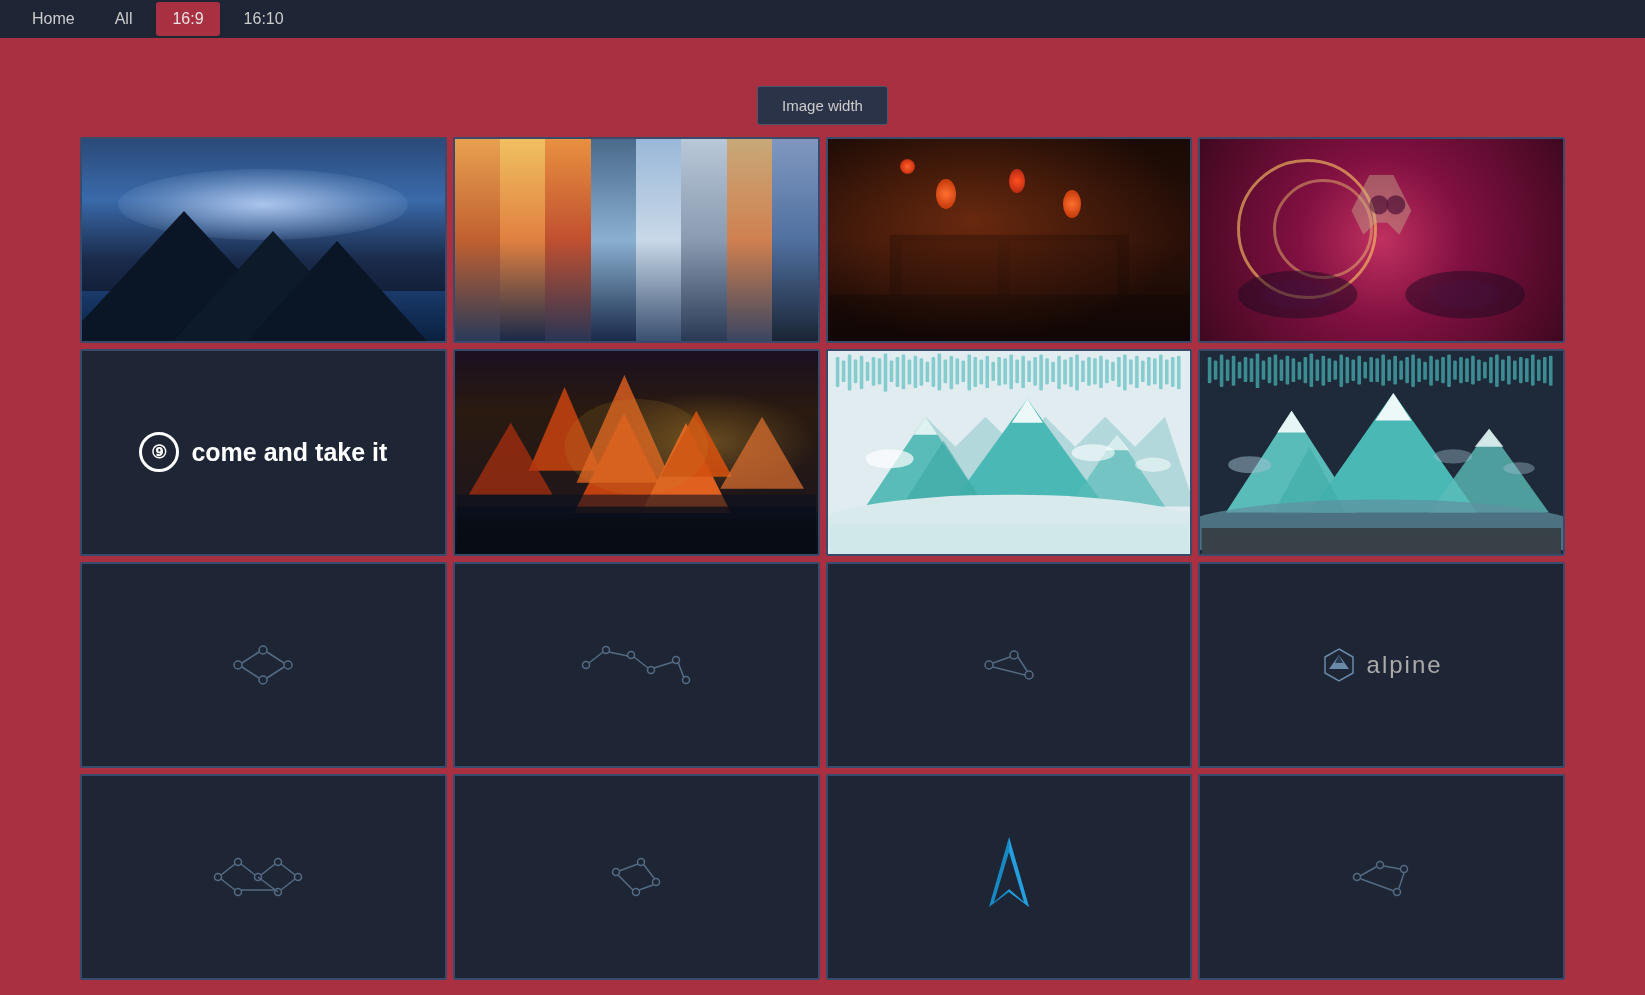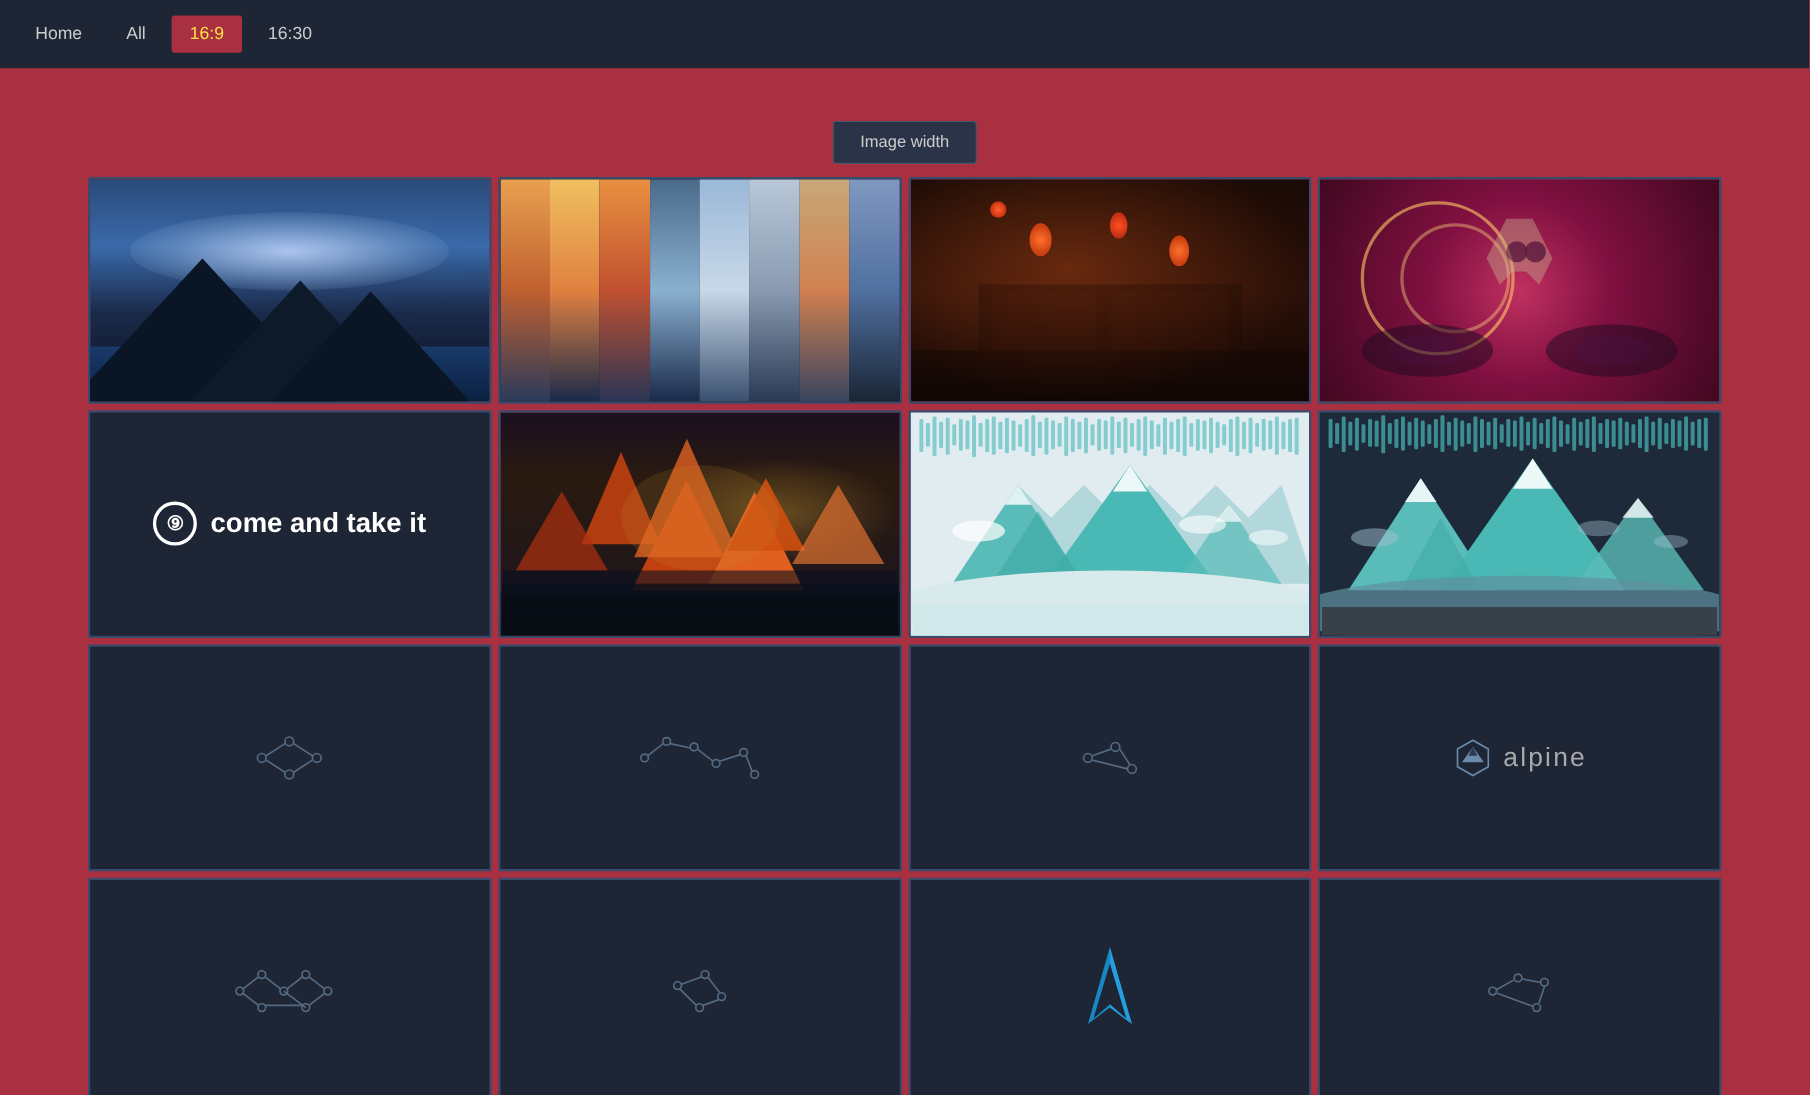--- a/index.html
+++ b/index.html
@@ -7,34 +7,34 @@
       background-color: #a83040;
       font-family: 'Segoe UI', sans-serif;
       min-height: 995px;
       min-width: 1645px;
     }
     
     nav {
       background-color: #1e2535;
       display: flex;
       align-items: center;
-      height: 62px;
+      height: 38px;
       padding: 0 16px;
       gap: 8px;
     }
     .nav-item {
       color: #ccc;
       padding: 8px 16px;
       cursor: pointer;
       font-size: 16px;
       border-radius: 3px;
     }
     .nav-item.active {
       background-color: #a83040;
-      color: #fde047;
+      color: #e5e5e5;
     }
 
     
     .toolbar {
       display: flex;
       justify-content: center;
       padding: 16px 0 12px 0;
       margin-top: 32px;
     }
     .image-width-btn {
@@ -294,21 +294,21 @@
       justify-content: center;
     }
   </style>
 </head>
 <body>
 
 <nav>
   <div class="nav-item">Home</div>
   <div class="nav-item">All</div>
   <div class="nav-item active">16:9</div>
-  <div class="nav-item">16:30</div>
+  <div class="nav-item">16:10</div>
 </nav>
 
 <div class="toolbar">
   <button class="image-width-btn">Image width</button>
 </div>
 
 <div class="grid-container">
 
   <div class="grid-item wp1">
     <div class="wp1-cloud"></div>

